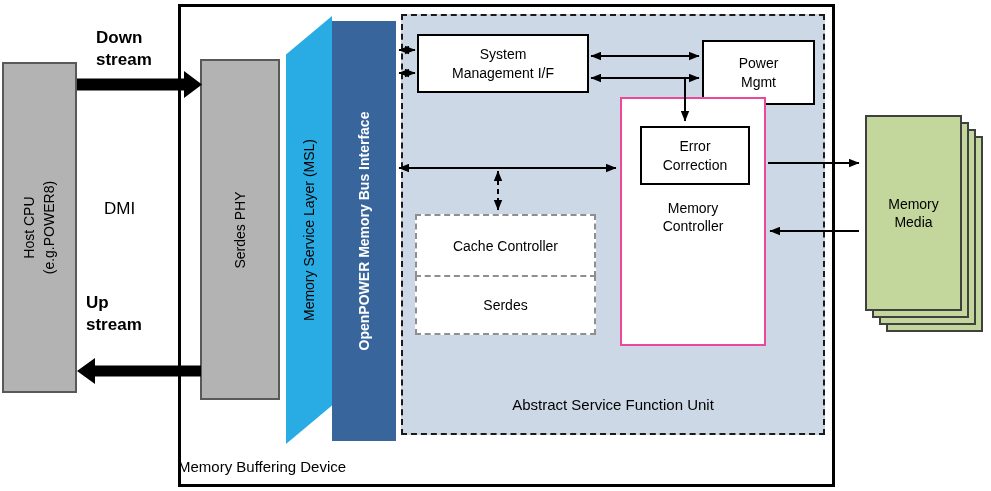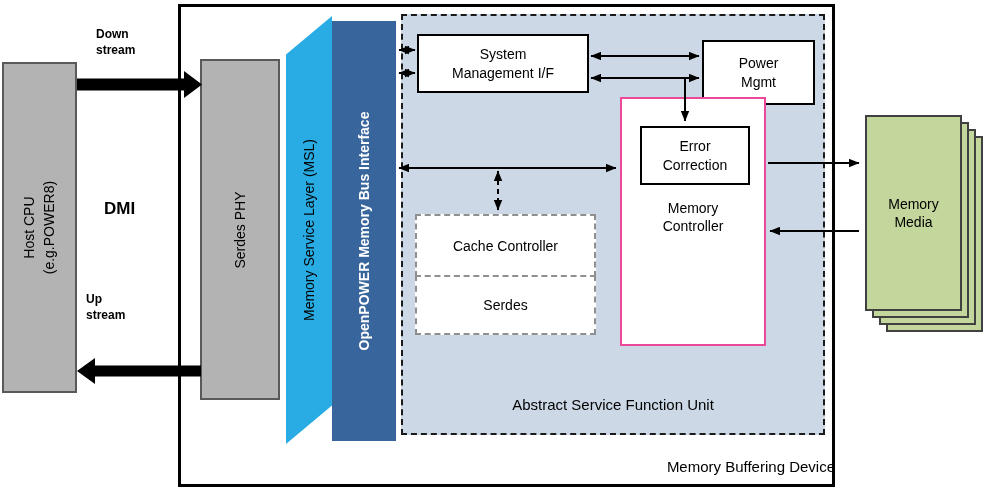--- a/index.html
+++ b/index.html
@@ -1,21 +1,21 @@
 <!DOCTYPE html>
 <html style="--gray_fill: #b3b3b3; --gray_border: #595959; --msl_fill: #29ace3; --bus_fill: #38659b; --amfu_fill: #cdd8e6; --media_fill: #c3d69b; --media_border: #404040; --dashed_box_border: #8f8f8f; --line_color: #000000;"><head>
 <meta charset="utf-8">
 <style>
   * { margin:0; padding:0; box-sizing:border-box; }
   body { background:#fff; font-family:"Liberation Sans", sans-serif; color:#000; }
   #canvas { position:relative; width:991px; height:491px; background:#fff; overflow:hidden; }
   .abs { position:absolute; }
 
   #device-box { left:178px; top:4px; width:657px; height:483px; border:3px solid #000; background:#fff; }
-  #device-label { left:178px; top:458px; width:657px; text-align:right; font-size:15px; }
+  #device-label { left:178px; top:458px; width:657px; text-align:left; font-size:15px; }
 
   .gray-box { background:var(--gray_fill,#b3b3b3); border:2px solid var(--gray_border,#595959); display:flex; align-items:center; justify-content:center; }
   #host-cpu { left:2px; top:62px; width:75px; height:331px; }
   #serdes   { left:200px; top:59px; width:80px; height:341px; }
 
   .vtext { transform:rotate(-90deg); white-space:nowrap; font-size:14px; }
   .vtext.two { white-space:pre-line; text-align:center; line-height:1.4; }
 
   #msl { left:286px; top:16px; width:46px; height:428px; background:var(--msl_fill,#29ace3);
          clip-path:polygon(0 9%, 100% 0, 100% 91%, 0 100%);
@@ -39,23 +39,23 @@
   #cachectrl { left:415px; top:214px; width:181px; height:63px; }
   #cache     { left:415px; top:275px; width:181px; height:60px; }
 
   .media-layer { position:absolute; width:97px; height:196px; background:var(--media_fill,#c3d69b); border:2px solid var(--media_border,#404040); }
   #media-l4 { left:886px; top:136px; }
   #media-l3 { left:879px; top:129px; }
   #media-l2 { left:872px; top:122px; }
   #media-front { left:865px; top:115px; display:flex; align-items:center; justify-content:center;
                  text-align:center; white-space:pre-line; font-size:14px; line-height:1.3; }
 
-  .stream-label { font-weight:bold; font-size:12px; line-height:1.3; white-space:pre-line; }
+  .stream-label { font-weight:bold; font-size:17px; line-height:1.3; white-space:pre-line; }
   #down-label { left:96px; top:27px; }
-  #dmi-label  { left:104px; top:199px; font-weight:bold; font-size:17px; }
+  #dmi-label  { left:104px; top:199px; font-weight:normal; font-size:17px; }
   #up-label   { left:86px; top:292px; width:88px; text-align:left; }
 
   #arrows { position:absolute; left:0; top:0; z-index:20; pointer-events:none; }
   .aline { stroke:#000; stroke-width:2; fill:none; }
   .adash { stroke-dasharray:5 4; }
 </style>
 </head>
 <body>
 
 <div id="canvas">

